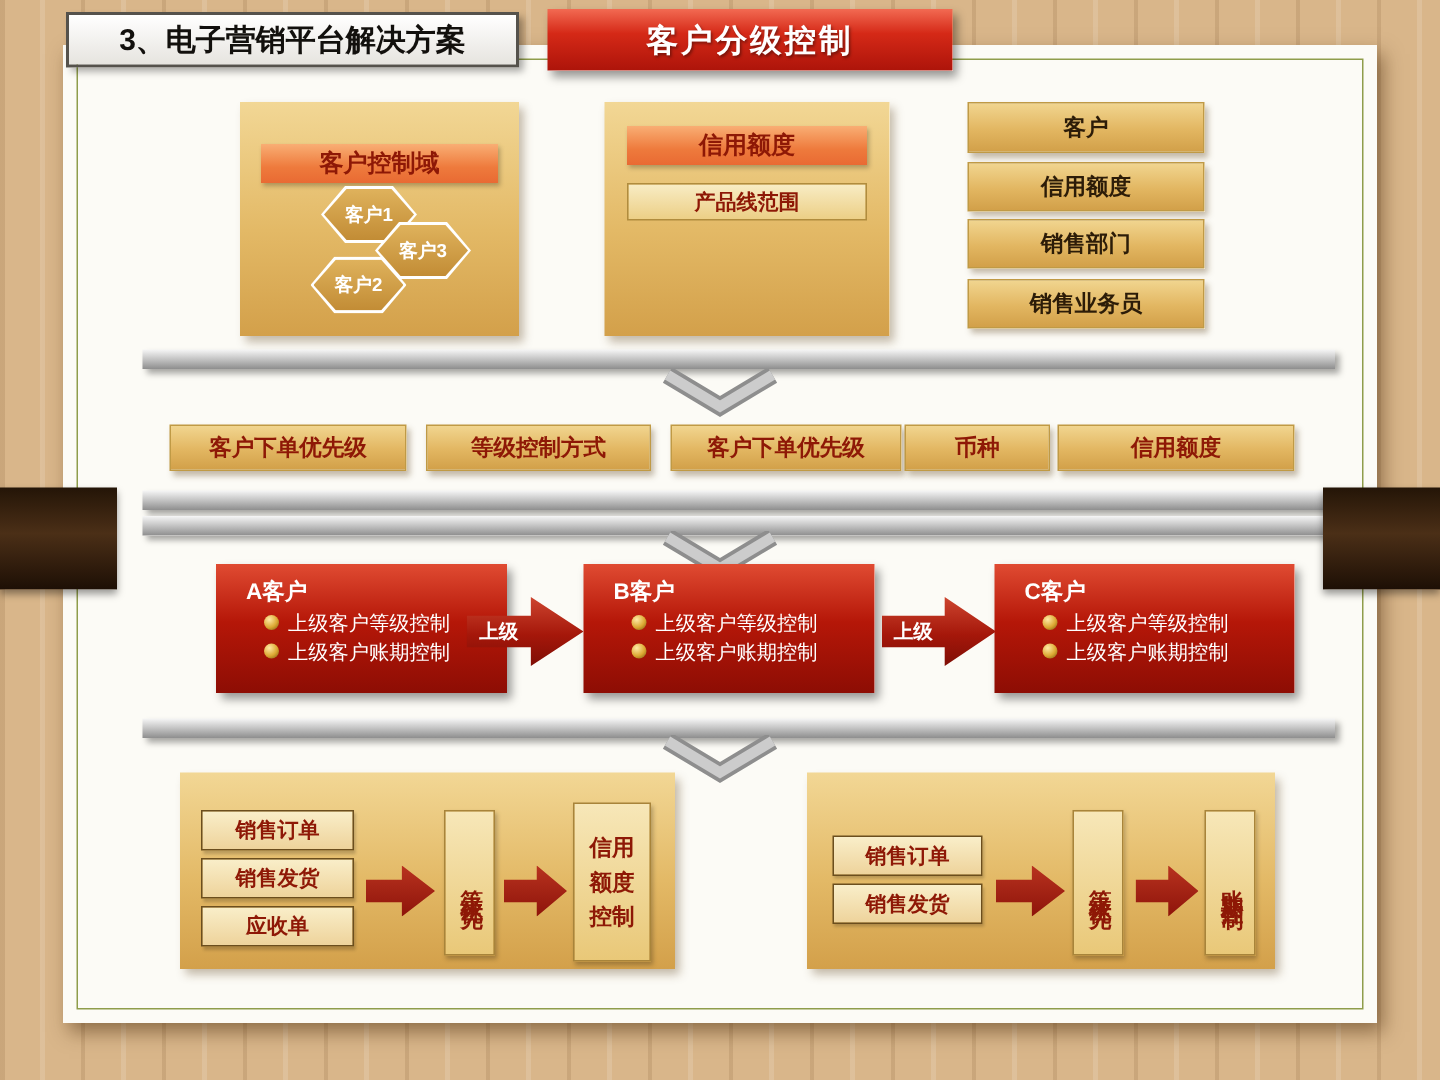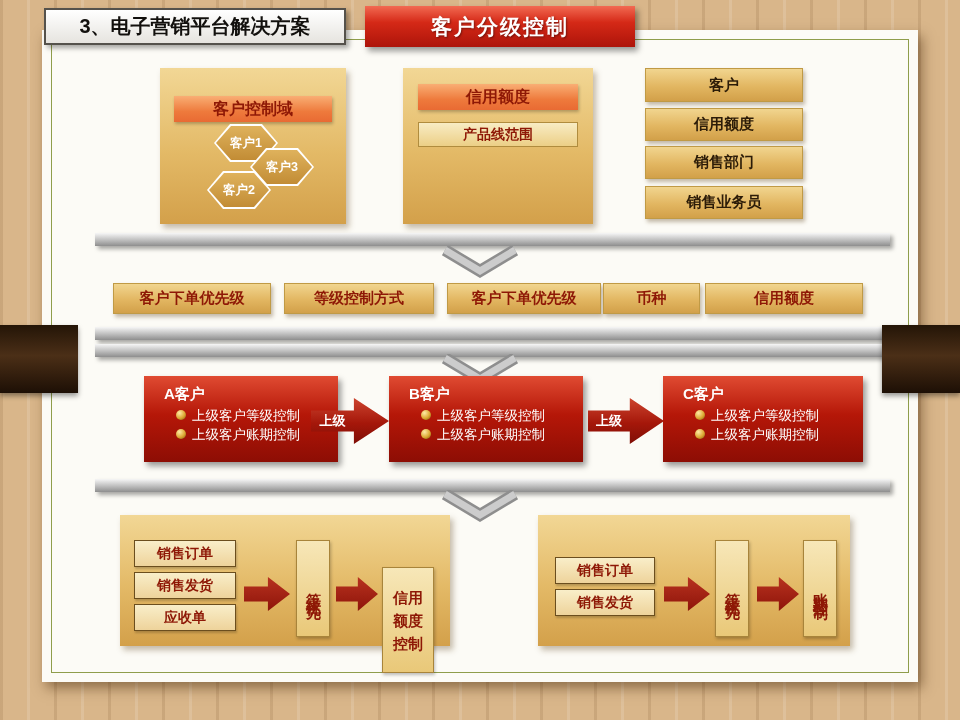--- a/index.html
+++ b/index.html
@@ -230,21 +230,21 @@
       <polyline points="8,4 43,25 78,4" stroke="#cccccc" stroke-width="7" fill="none"></polyline>
     </svg>
 
     <div class="gold-panel" style="left:78px; top:485px; width:330px; height:131px;">
       <div class="doc-box" style="left:14px; top:25px; width:102px; height:27px;">销售订单</div>
       <div class="doc-box" style="left:14px; top:57px; width:102px; height:27px;">销售发货</div>
       <div class="doc-box" style="left:14px; top:89px; width:102px; height:27px;">应收单</div>
       <div class="small-arrow" style="left:124px; top:62px; width:46px; height:34px;"></div>
       <div class="vert-box" style="left:176px; top:25px; width:34px; height:97px;">等级优先</div>
       <div class="small-arrow" style="left:216px; top:62px; width:42px; height:34px;"></div>
-      <div class="wrap-box" style="left:262px; top:20px; width:52px; height:106px;margin-top:32px;">信用额度控制</div>
+      <div class="wrap-box" style="left:262px; top:20px; width:52px; height:106px;">信用额度控制</div>
     </div>
 
     <div class="gold-panel" style="left:496px; top:485px; width:312px; height:131px;">
       <div class="doc-box" style="left:17px; top:42px; width:100px; height:27px;">销售订单</div>
       <div class="doc-box" style="left:17px; top:74px; width:100px; height:27px;">销售发货</div>
       <div class="small-arrow" style="left:126px; top:62px; width:46px; height:34px;"></div>
       <div class="vert-box" style="left:177px; top:25px; width:34px; height:97px;">等级优先</div>
       <div class="small-arrow" style="left:219px; top:62px; width:42px; height:34px;"></div>
       <div class="vert-box" style="left:265px; top:25px; width:34px; height:97px;">账期控制</div>
     </div>

